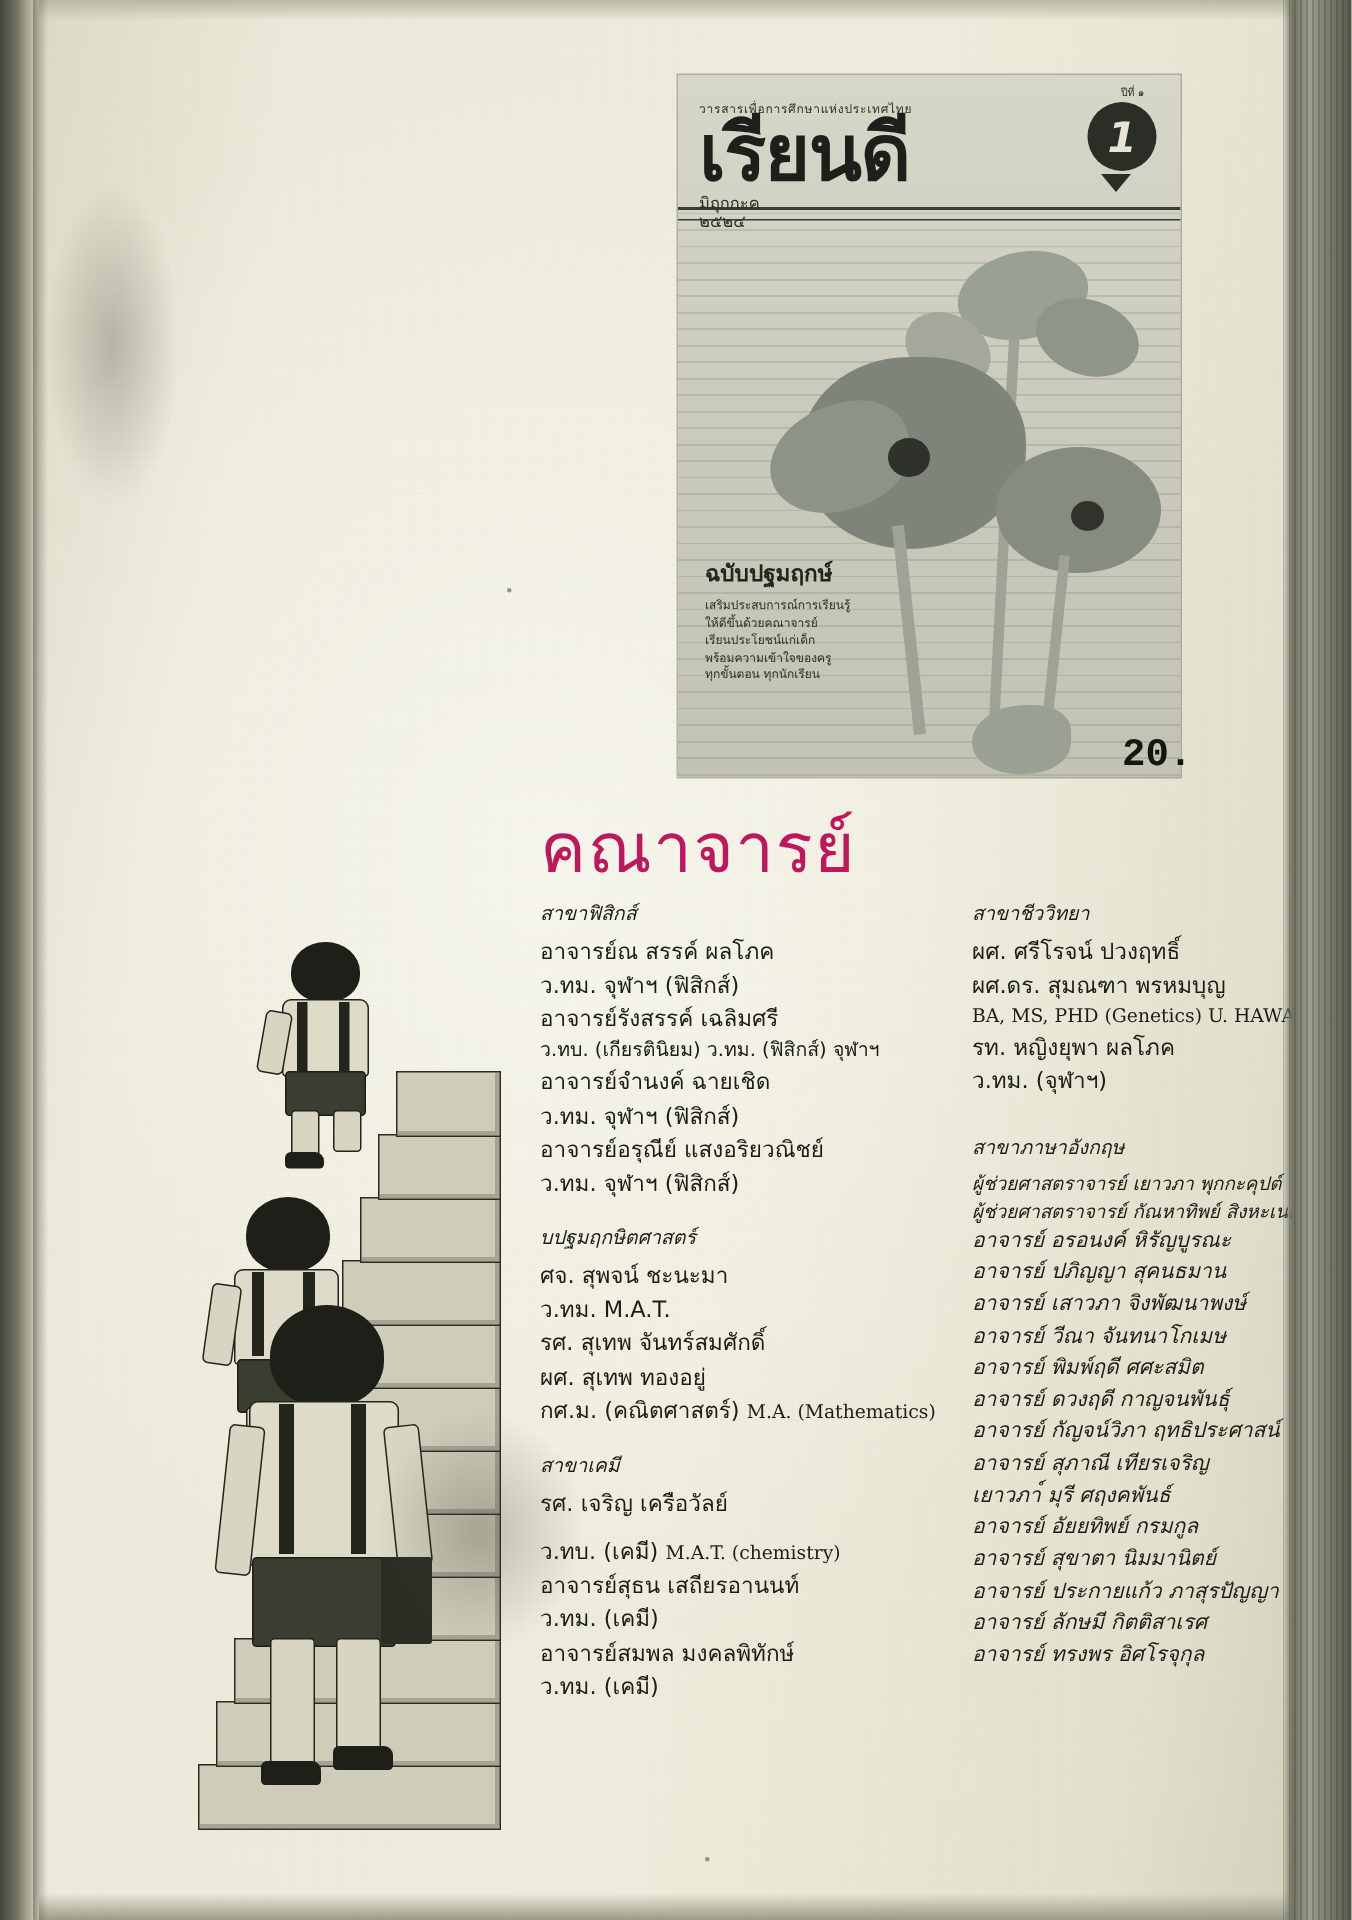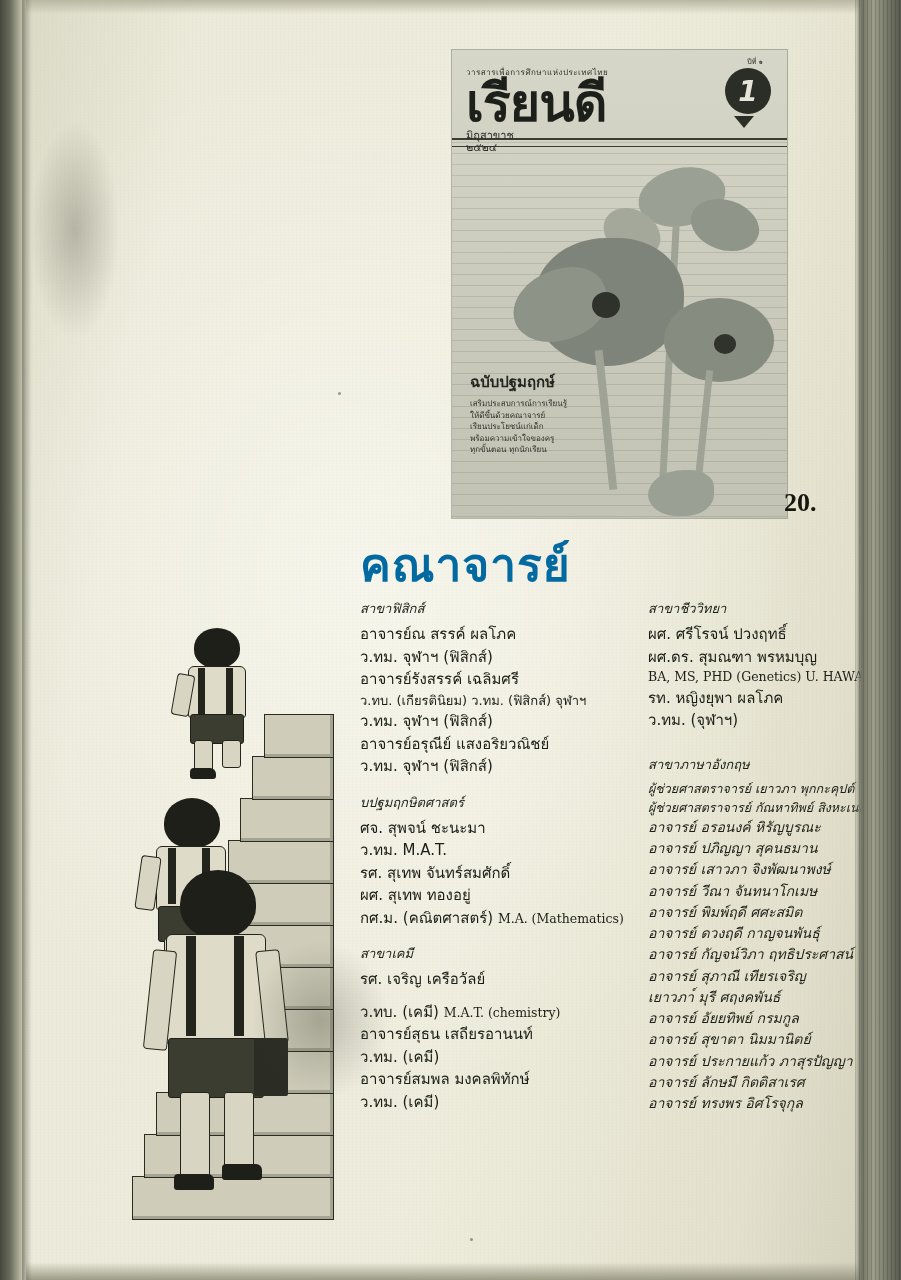--- a/index.html
+++ b/index.html
@@ -185,34 +185,32 @@
     font-size: 8px;
     color: #2c2f27;
   }
   .cover-price {
     position: absolute;
     right: 12px;
     bottom: 8px;
     font-size: 26px;
     font-weight: bold;
     color: #15170f;
-    font-family: Liberation Serif, serif;
-    margin-left: 36px;
+    font-family: Liberation Mono, monospace;
   }
 
   
   .doc-title {
     position: absolute;
     left: 360px;
     top: 528px;
     font-size: 46px;
-    color: #0369a1;
+    color: #be185d;
     font-family: "DejaVu Sans", sans-serif;
     letter-spacing: 1px;
-    font-weight: bold;
   }
 
   
   .col {
     position: absolute;
     color: #1b1e16;
     font-family: "DejaVu Sans", sans-serif;
   }
   .col-left { left: 360px; top: 598px; width: 285px; }
   .col-right { left: 648px; top: 598px; width: 250px; }
@@ -332,21 +330,21 @@
 
   <div class="cover">
     <div class="cover-bg"></div>
     <div class="cover-hline" style="top:88px;"></div>
     <div class="cover-hline" style="top:96px; height:1px;"></div>
     <div class="cover-rules"></div>
 
     <div class="cover-masthead">
       <div class="mast-small">วารสารเพื่อการศึกษาแห่งประเทศไทย</div>
       <div class="mast-big">เรียนดี</div>
-      <div class="mast-date">มิถุสาขาช</div>
+      <div class="mast-date">มิถุกกะค</div>
       <div class="mast-date" style="margin-top:0;">๒๕๒๔</div>
     </div>
 
     <div class="issue-top-label">ปีที่ ๑</div>
     <div class="issue-badge">1</div>
     <div class="issue-arrow"></div>
 
     <div class="flower" style="left:186px; top:118px; width:88px; height:58px; background:#9aa093; transform:rotate(-12deg);"></div>
     <div class="flower" style="left:238px; top:150px; width:70px; height:50px; background:#8f9589; transform:rotate(18deg);"></div>
     <div class="flower" style="left:150px; top:160px; width:60px; height:46px; background:#a3a89a; transform:rotate(30deg);"></div>
@@ -377,20 +375,21 @@
   <div class="cover-price" style="position:absolute; left:748px; top:488px;">20.</div>
 
   <div class="doc-title">คณาจารย์</div>
 
   <div class="col col-left">
     <div class="sec-head">สาขาฟิสิกส์</div>
     <div class="entry">อาจารย์ณ สรรค์  ผลโภค</div>
     <div class="entry">ว.ทม. จุฬาฯ (ฟิสิกส์)</div>
     <div class="entry">อาจารย์รังสรรค์  เฉลิมศรี</div>
     <div class="entry small">ว.ทบ. (เกียรตินิยม) ว.ทม. (ฟิสิกส์) จุฬาฯ</div>
+    <div class="entry">อาจารย์จำนงค์  ฉายเชิด</div>
     <div class="entry">ว.ทม. จุฬาฯ (ฟิสิกส์)</div>
     <div class="entry">อาจารย์อรุณีย์  แสงอริยวณิชย์</div>
     <div class="entry">ว.ทม. จุฬาฯ (ฟิสิกส์)</div>
 
     <div class="sec-head">บปฐมฤกษิตศาสตร์</div>
     <div class="entry">ศจ. สุพจน์  ชะนะมา</div>
     <div class="entry">ว.ทม. M.A.T.</div>
     <div class="entry">รศ. สุเทพ  จันทร์สมศักดิ์</div>
     <div class="entry">ผศ. สุเทพ  ทองอยู่</div>
     <div class="entry" style="white-space:nowrap;">

